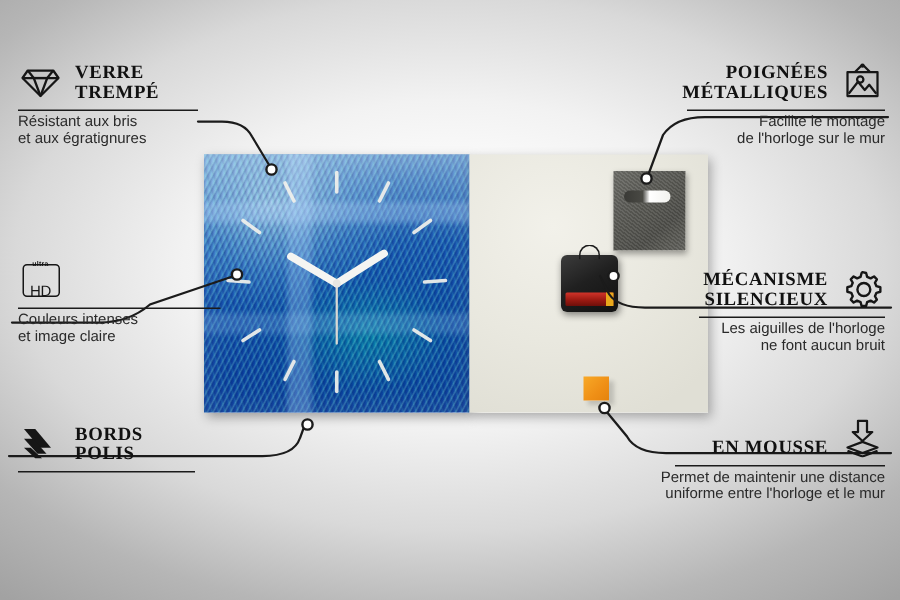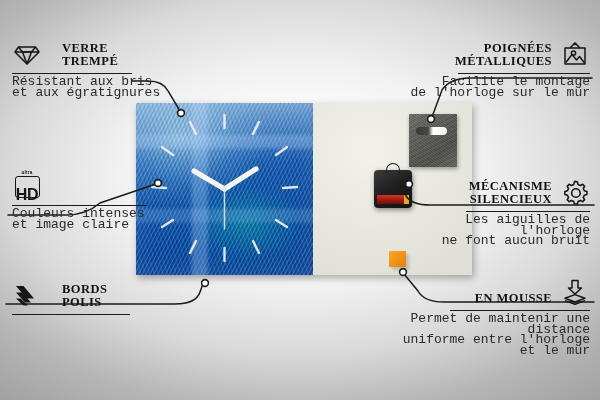--- a/index.html
+++ b/index.html
@@ -189,32 +189,31 @@
   }
 
   .feat-title {
     font-family: "Liberation Serif", serif;
     font-weight: bold;
     font-size: 12.5px;
     line-height: 13.5px;
     letter-spacing: 0.45px;
     color: #111111;
     text-transform: uppercase;
-    margin-left: 12px;
   }
 
   .feat-rule {
     height: 1.4px;
     background: #1b1b1b;
     margin-top: 3px;
   }
 
   .feat-sub {
-    font-family: Liberation Mono, monospace;
-    font-size: 13px;
+    font-family: Liberation Sans, sans-serif;
+    font-size: 10px;
     line-height: 10.4px;
     color: #2a2a2a;
     margin-top: 3px;
   }
 
   
   #feature-tempered-glass { top: 40px; }
   #feature-print-quality  { top: 172px; }
   #feature-polished-edges { top: 281px; }
   #feature-metal-handles  { top: 40px; }
@@ -240,22 +239,22 @@
     line-height: 1;
   }
   .hd-badge .hd-ultra {
     font-family: "Liberation Sans", sans-serif;
     font-size: 4.6px;
     font-weight: bold;
     letter-spacing: 0.2px;
   }
   .hd-badge .hd-main {
     font-family: "Liberation Sans", sans-serif;
-    font-size: 16px;
-    font-weight: bold;
+    font-size: 10px;
+    font-weight: normal;
     letter-spacing: -0.2px;
     margin-top: 12px;
   }
 </style>
 </head>
 <body>
 
 <div id="stage">
 
   <div class="product" id="clock-front">

